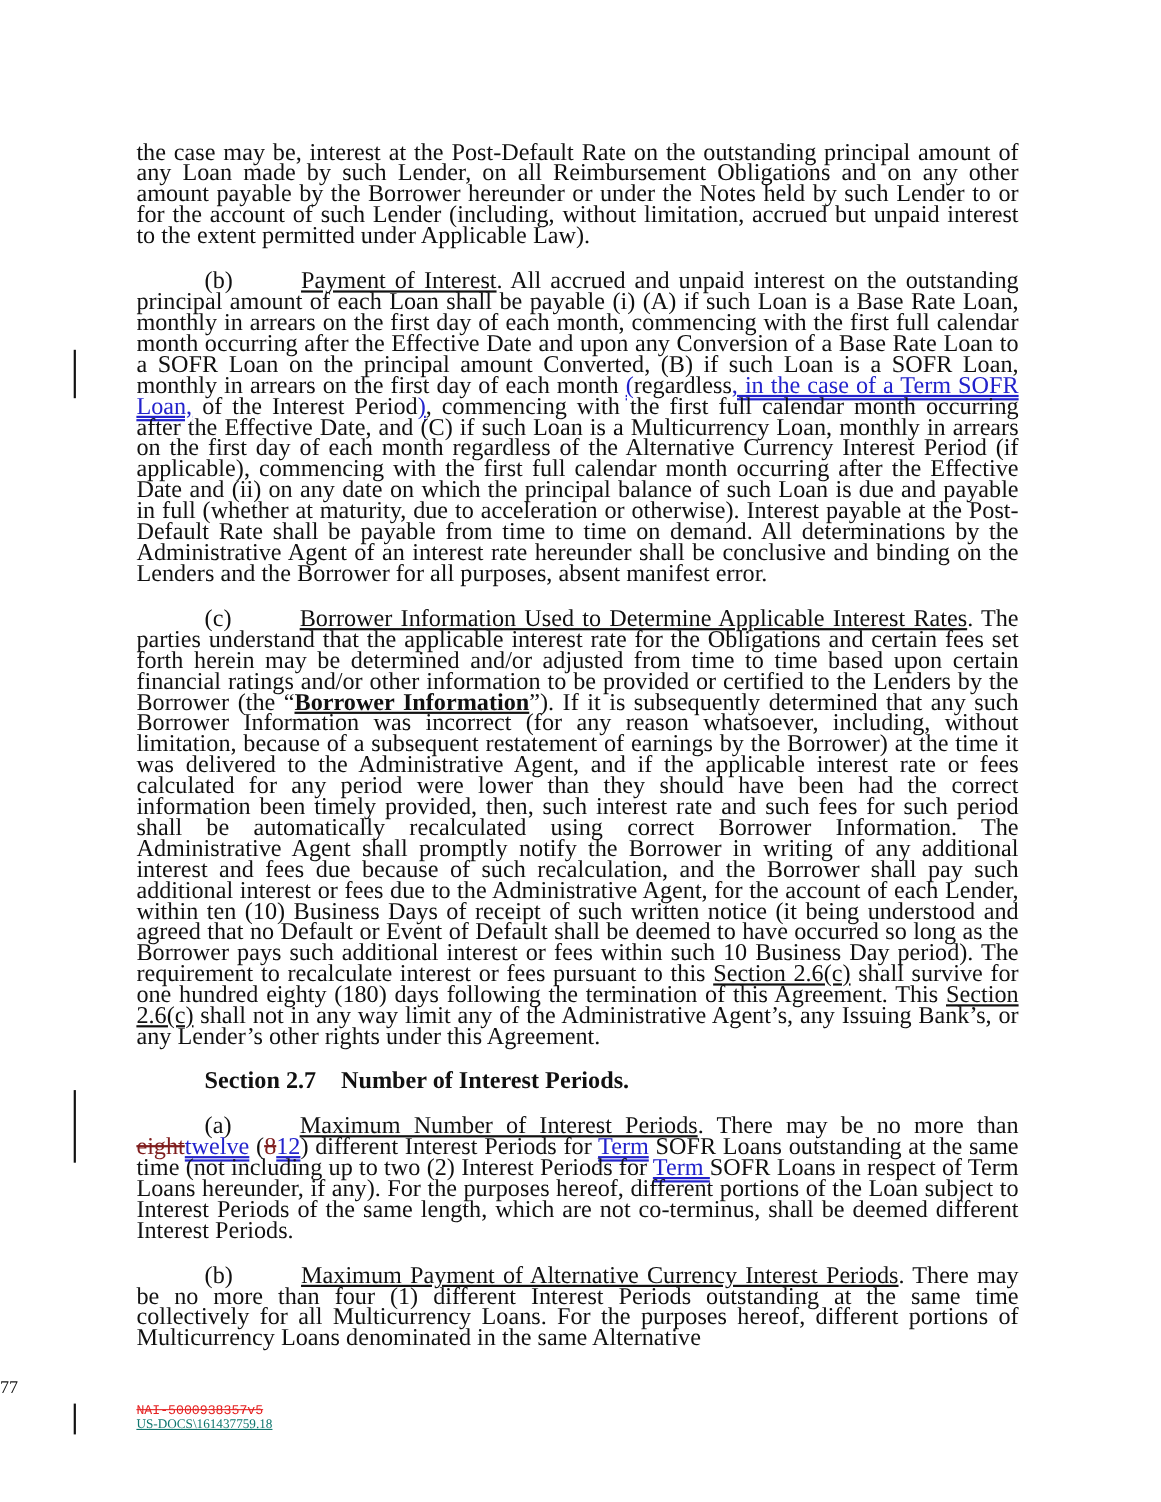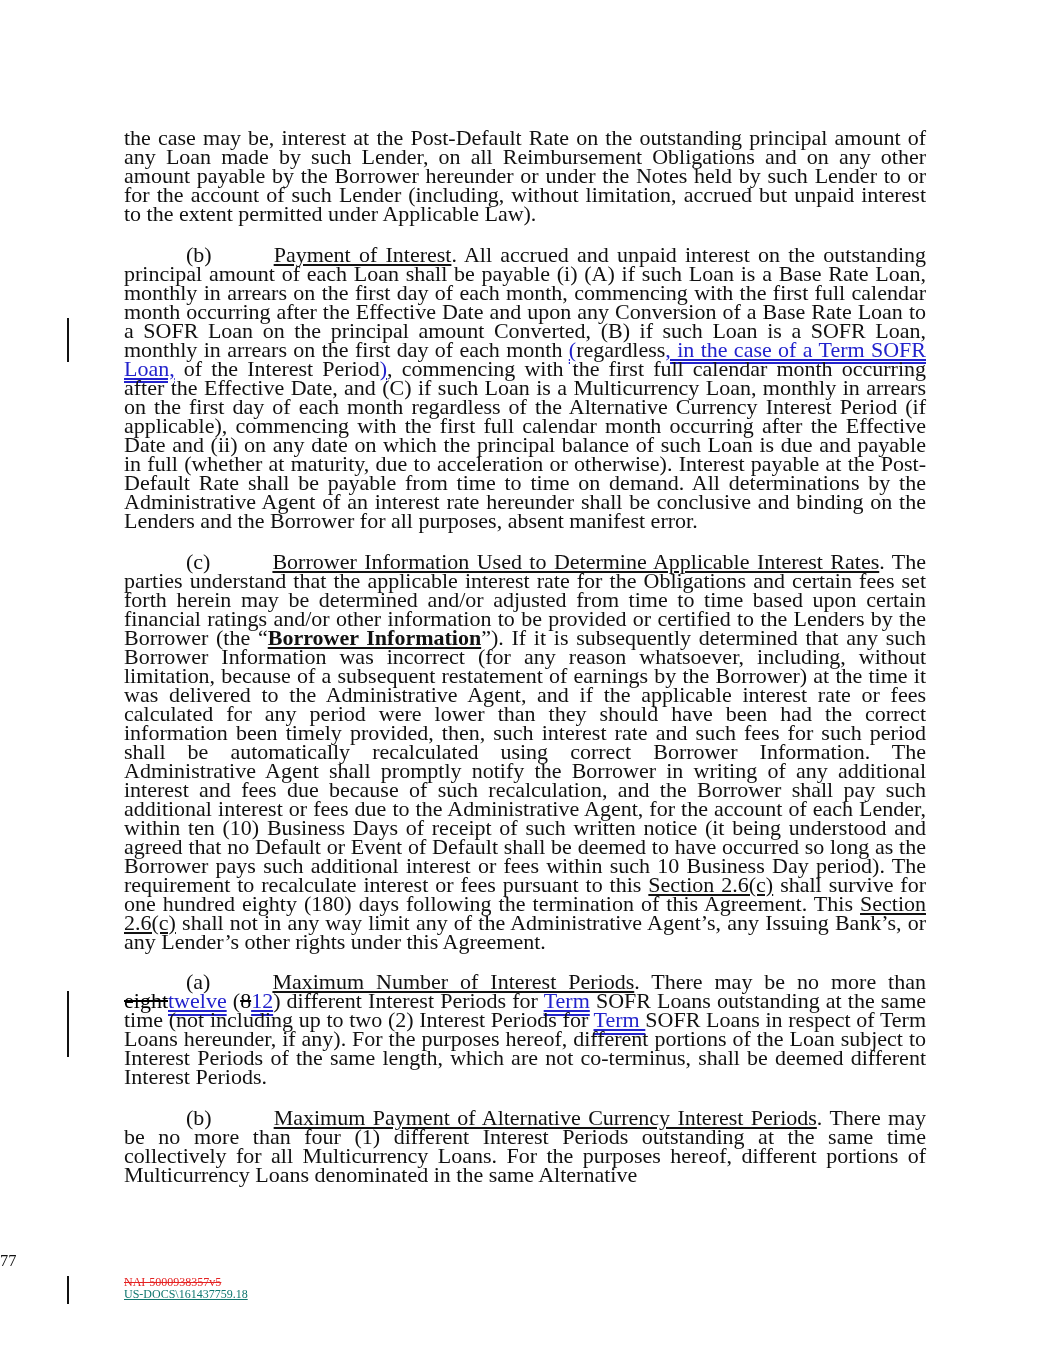--- a/index.html
+++ b/index.html
@@ -4,43 +4,44 @@
 <style>
   html, body { margin: 0; padding: 0; background: #ffffff; }
   body { width: 1055px; height: 1365px; position: relative; overflow: hidden;
          font-family: "Liberation Serif", serif; color: #111; }
   .page { position: absolute; left: 124px; top: 128px; width: 802px; font-size: 22px; line-height: 19px; }
   p { margin: 0 0 21.8px 0; text-align: justify; }
   .ind { text-indent: 62px; }
   .tab { display: inline-block; width: 62px; }
   u { }
   .ins { color: #2222cc; text-decoration: underline double; text-decoration-color: #2222cc; }
-  .del { color: #000000; text-decoration: line-through; }
+  .del { color: #7f1d1d; text-decoration: line-through; }
   .heading { font-weight: bold; margin-left: 62px; }
   .heading .num { display: inline-block; width: 124px; }
   .bar { position: absolute; left: 67px; width: 2px; background: #111; }
   .pagenum { position: absolute; left: 0; width: 1055px; top: 1251px; text-align: left; font-size: 16.4px; }
   .footer { position: absolute; left: 124px; top: 1276px; font-size: 12px; line-height: 12px; }
-  .footer .old { color: #e52222; text-decoration: line-through; }
+  .footer .old { color: #e52222; text-decoration: line-through; font-family: Liberation Mono, monospace; }
   .footer .new { color: #0f766e; text-decoration: underline; }
 </style>
 </head>
 <body>
 
 <div class="bar" style="top:318px;height:44px;"></div>
 <div class="bar" style="top:991px;height:66px;"></div>
 <div class="bar" style="top:1276px;height:28px;"></div>
 
 <div class="page">
   <p>the case may be, interest at the Post-Default Rate on the outstanding principal amount of any Loan made by such Lender, on all Reimbursement Obligations and on any other amount payable by the Borrower hereunder or under the Notes held by such Lender to or for the account of such Lender (including, without limitation, accrued but unpaid interest to the extent permitted under Applicable Law).</p>
 
   <p class="ind"><span>(b)</span><span class="tab"></span><u>Payment of Interest</u><span>. All accrued and unpaid interest on the outstanding principal amount of each Loan shall be payable (i) (A) if such Loan is a Base Rate Loan, monthly in arrears on the first day of each month, commencing with the first full calendar month occurring after the Effective Date and upon any Conversion of a Base Rate Loan to a SOFR Loan on the principal amount Converted, (B) if such Loan is a SOFR Loan, monthly in arrears on the first day of each month </span><span class="ins">(</span><span>regardless</span><span class="ins">, in the case of a Term SOFR Loan,</span><span> of the Interest Period</span><span class="ins">)</span><span>, commencing with the first full calendar month occurring after the Effective Date, and (C) if such Loan is a Multicurrency Loan, monthly in arrears on the first day of each month regardless of the Alternative Currency Interest Period (if applicable), commencing with the first full calendar month occurring after the Effective Date and (ii) on any date on which the principal balance of such Loan is due and payable in full (whether at maturity, due to acceleration or otherwise).  Interest payable at the Post-Default Rate shall be payable from time to time on demand.  All determinations by the Administrative Agent of an interest rate hereunder shall be conclusive and binding on the Lenders and the Borrower for all purposes, absent manifest error.</span></p>
 
   <p class="ind"><span>(c)</span><span class="tab"></span><u>Borrower Information Used to Determine Applicable Interest Rates</u><span>.  The parties understand that the applicable interest rate for the Obligations and certain fees set forth herein may be determined and/or adjusted from time to time based upon certain financial ratings and/or other information to be provided or certified to the Lenders by the Borrower (the “</span><u><b>Borrower Information</b></u><span>”).  If it is subsequently determined that any such Borrower Information was incorrect (for any reason whatsoever, including, without limitation, because of a subsequent restatement of earnings by the Borrower) at the time it was delivered to the Administrative Agent, and if the applicable interest rate or fees calculated for any period were lower than they should have been had the correct information been timely provided, then, such interest rate and such fees for such period shall be automatically recalculated using correct Borrower Information.  The Administrative Agent shall promptly notify the Borrower in writing of any additional interest and fees due because of such recalculation, and the Borrower shall pay such additional interest or fees due to the Administrative Agent, for the account of each Lender, within ten (10) Business Days of receipt of such written notice (it being understood and agreed that no Default or Event of Default shall be deemed to have occurred so long as the Borrower pays such additional interest or fees within such 10 Business Day period).  The requirement to recalculate interest or fees pursuant to this </span><u>Section 2.6(c)</u><span> shall survive for one hundred eighty (180) days following the termination of this Agreement. This </span><u>Section 2.6(c)</u><span> shall not in any way limit any of the Administrative Agent’s, any Issuing Bank’s, or any Lender’s other rights under this Agreement.</span></p>
 
+  <p class="heading"><span class="num">Section 2.7</span><span>Number of Interest Periods.</span></p>
 
   <p class="ind"><span>(a)</span><span class="tab"></span><u>Maximum Number of Interest Periods</u><span>.  There may be no more than </span><span class="del">eight</span><span class="ins">twelve</span><span> (</span><span class="del">8</span><span class="ins">12</span><span>) different Interest Periods for </span><span class="ins">Term</span><span> SOFR Loans outstanding at the same time (not including up to two (2) Interest Periods for </span><span class="ins">Term </span><span>SOFR Loans in respect of Term Loans hereunder, if any).  For the purposes hereof, different portions of the Loan subject to Interest Periods of the same length, which are not co-terminus, shall be deemed different Interest Periods.</span></p>
 
   <p class="ind"><span>(b)</span><span class="tab"></span><u>Maximum Payment of Alternative Currency Interest Periods</u><span>.  There may be no more than four (1) different Interest Periods outstanding at the same time collectively for all Multicurrency Loans. For the purposes hereof, different portions of Multicurrency Loans denominated in the same Alternative</span></p>
 </div>
 
 <div class="pagenum">77</div>
 
 <div class="footer">
   <div class="old">NAI-5000938357v5</div>

